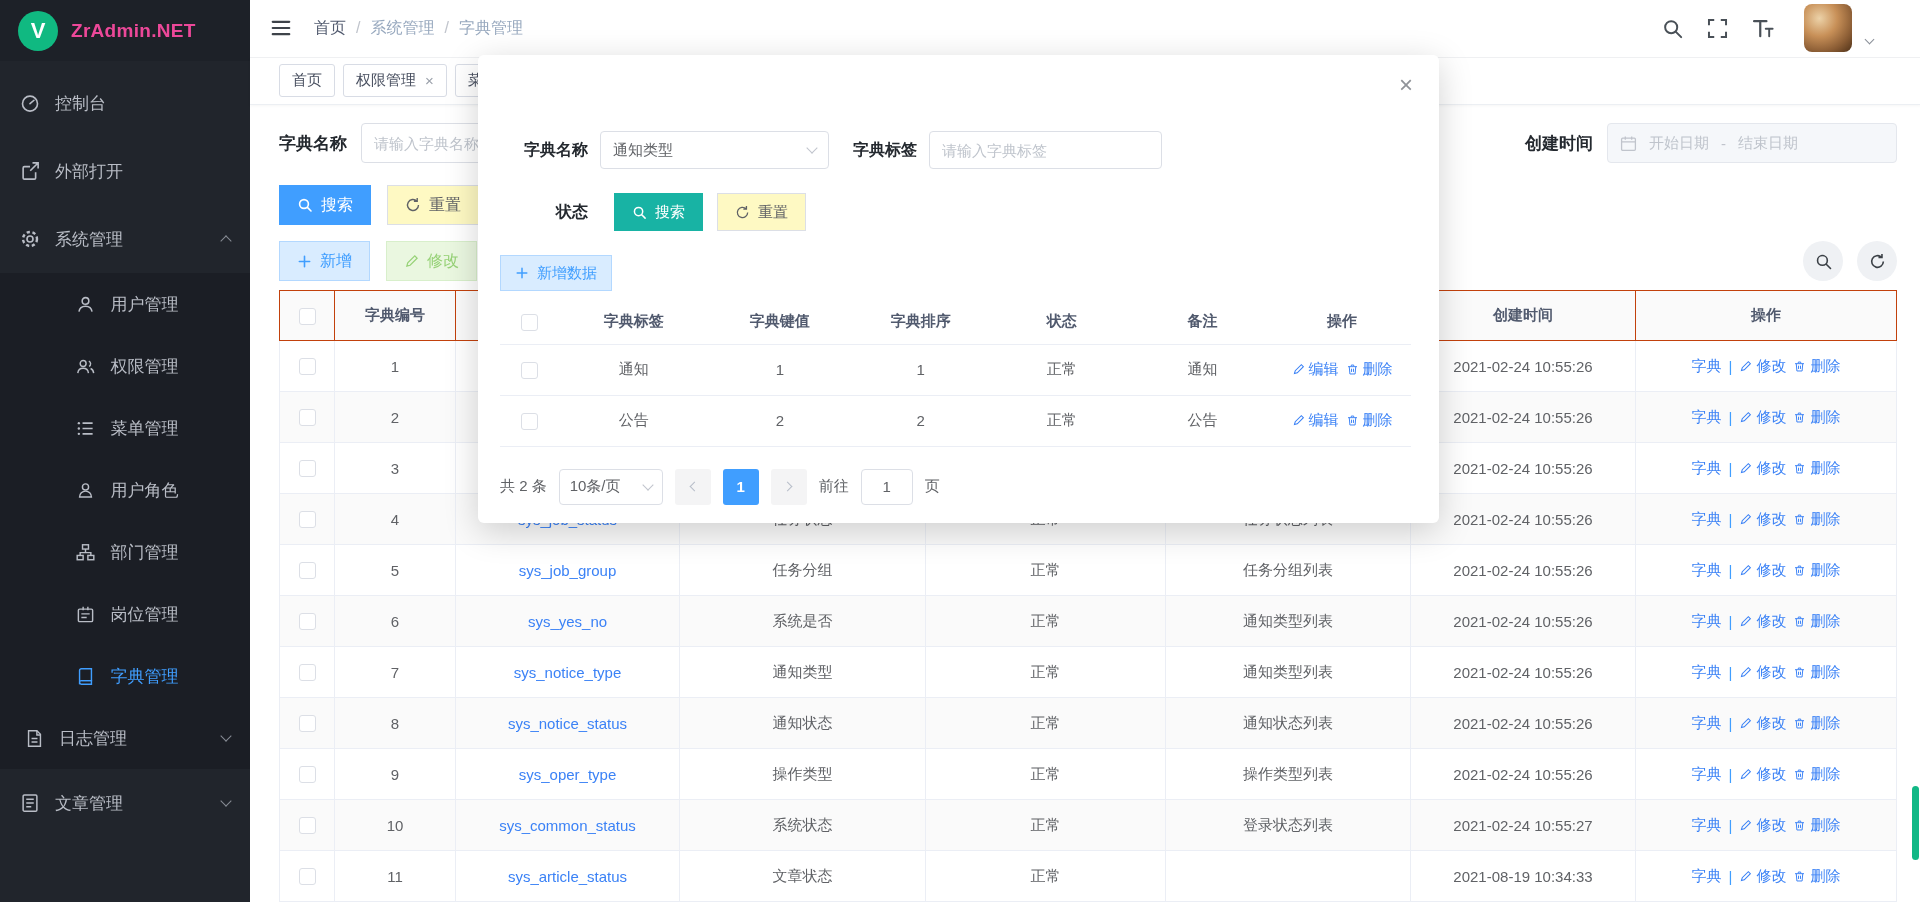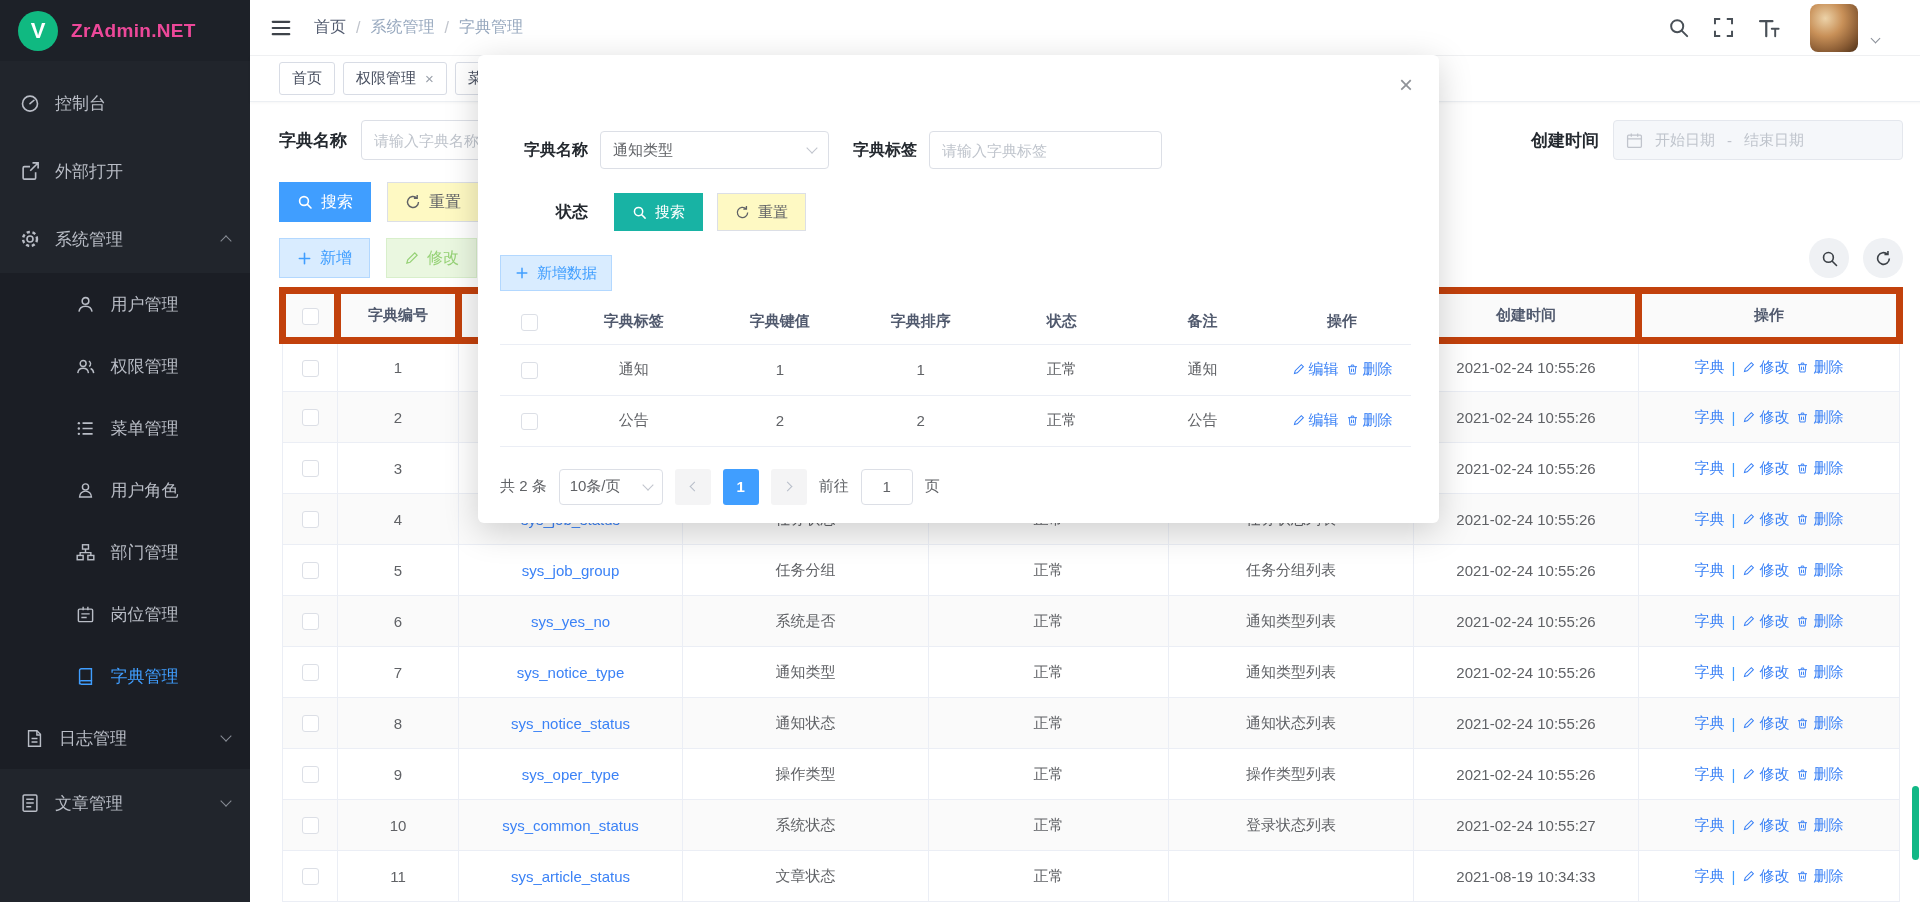--- a/index.html
+++ b/index.html
@@ -61,21 +61,21 @@
   .btn-primary { background:#409eff; color:#fff; }
   .btn-default { background:#fef9c3; border-color:#dcdfe6; color:#606266; }
   .btn-plain-blue { background:#d9ecff; border-color:#b3d8ff; color:#409eff; }
   .btn-plain-green { background:#eaf7e0; border-color:#d8efcb; color:#97d277; }
   .btn-teal { background:#18b3a4; color:#fff; }
   .icon-btn { width:40px; height:40px; border-radius:50%; background:#eff1f4; color:#3b4046; display:flex; align-items:center; justify-content:center; cursor:pointer; }
 
   .cb { display:inline-block; width:17px; height:17px; border:1px solid #dcdfe6; border-radius:3px; background:#fff; vertical-align:middle; cursor:pointer; }
 
   table.dtable { width:100%; border-collapse:collapse; table-layout:fixed; margin-top:9px; font-size:15px; color:#606266; }
-  .dtable th { height:50px; background:#fafafa; color:#515a6e; font-weight:bold; border:7px solid #c2410c; text-align:center; }
+  .dtable th { height:50px; background:#fafafa; color:#515a6e; font-weight:bold; border:1px solid #c2410c; text-align:center; }
   .dtable td { height:51px; border:1px solid #ebeef5; text-align:center; white-space:nowrap; overflow:hidden; }
   .dtable tr:nth-child(even) td { background:#fafafa; }
   a.link { color:#3b82f6; text-decoration:none; cursor:pointer; display:inline-flex; align-items:center; gap:4px; }
   .ops { display:flex; align-items:center; justify-content:center; gap:7px; color:#409eff; }
   .opsep { color:#409eff; }
 
   
   .dialog { position:fixed; left:478px; top:55px; width:961px; height:468px; background:#fff; border-radius:6px; box-shadow:0 8px 34px rgba(0,0,0,.18); z-index:40; padding:76px 28px 0 22px; }
   .dlg-close { position:absolute; top:18px; right:26px; font-size:24px; color:#909399; cursor:pointer; line-height:1; }
   .dlg-row { display:flex; align-items:center; margin-bottom:24px; }

